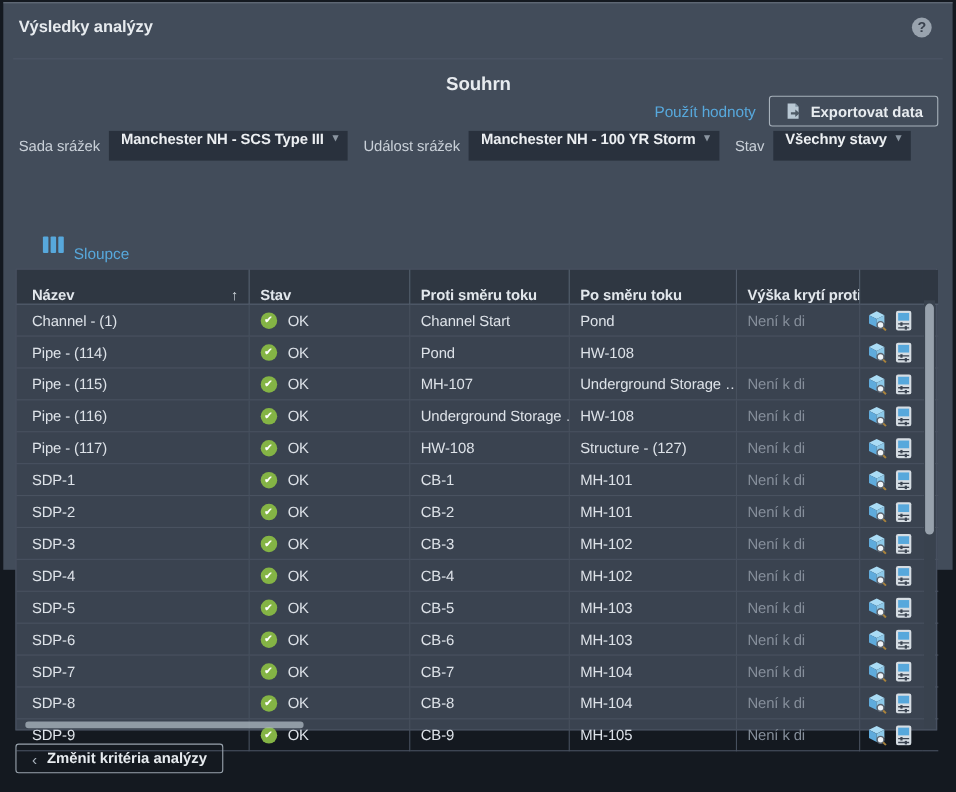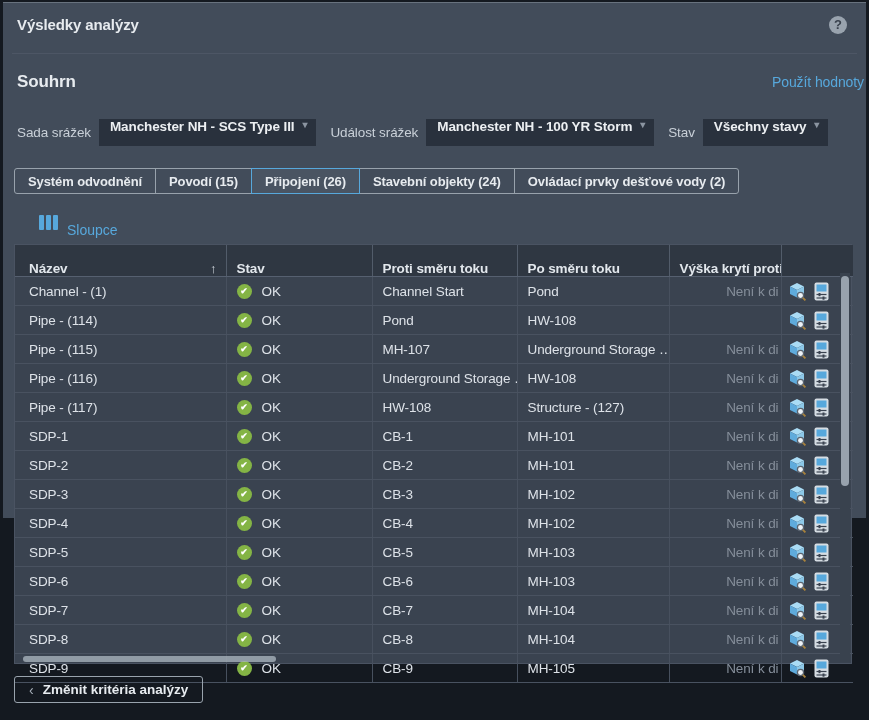--- a/index.html
+++ b/index.html
@@ -26,21 +26,21 @@
   .help-icon {
     position:absolute; right:19px; top:13px;
     width:18px; height:18px; border-radius:50%;
     background:#99a3ae; color:#39414d;
     font-size:13px; font-weight:700; text-align:center; line-height:18px;
     cursor:pointer;
   }
   .title-divider { position:absolute; left:9px; right:9px; top:50px; height:1px; background:#4d5665; }
 
   
-  .summary-row { position:absolute; left:14px; right:2px; top:64px; height:30px; display:flex; align-items:center; }
+  .summary-row { position:absolute; left:14px; right:13px; top:64px; height:30px; display:flex; align-items:center;flex-direction:column; }
   .summary-heading { font-size:17px; font-weight:700; color:#e7ebef; }
   .summary-actions { margin-left:auto; display:flex; align-items:center; gap:12px; }
   .apply-link { color:#57a8dc; font-size:14px; cursor:pointer; }
   .export-btn {
     display:flex; align-items:center; gap:8px;
     height:28px; padding:0 13px;
     border:1px solid #a7b1bb; border-radius:3px;
     background:transparent; color:#e7ebef;
     font-size:13.5px; font-weight:700; cursor:pointer;
     font-family:inherit;
@@ -99,21 +99,21 @@
   thead th {
     height:27px; background:#2f3742; color:#e2e7ec;
     font-weight:700; text-align:left; padding:16px 0 0 10px;
     border-right:1px solid #525c6a; border-bottom:1px solid #566070;
   }
   thead th.c-name { padding-left:14px; }
   tbody td { height:28px; color:#dde2e8; padding:0 0 0 10px; border-bottom:1px solid #49526
 
 0; border-bottom:1px solid #495260; }
   tbody td.c-name { padding-left:14px; }
-  td.c-cover { text-align:right; color:#858e9a; padding-right:2px; }
+  td.c-cover { color:#858e9a; padding-right:2px; }
   .sort-arrow { float:right; margin-right:9px; color:#d4dae0; font-size:13px; }
   .status-cell { display:flex; align-items:center; gap:10px; height:28px; }
   .ok-dot {
     width:15px; height:15px; border-radius:50%;
     background:#84b445; color:#ffffff;
     font-size:9px; font-weight:700; text-align:center; line-height:15px;
     flex:0 0 auto;
   }
   td.c-actions { padding-left:5px; }
   .actions-cell { display:flex; align-items:center; gap:5px; }
@@ -146,20 +146,30 @@
     <div class="titlebar">
       <div class="window-title">Výsledky analýzy</div>
       <div class="help-icon">?</div>
     </div>
     <div class="title-divider"></div>
 
     <div class="summary-row">
       <div class="summary-heading">Souhrn</div>
       <div class="summary-actions">
         <span class="apply-link">Použít hodnoty</span>
+        <button class="export-btn">
+          <span style="line-height:0;">
+            <svg width="16" height="16" viewBox="0 0 16 16">
+              <path d="M3 1 h7 l3 3 v11 h-10 z" fill="#b9c8d4"></path>
+              <path d="M10 1 l3 3 h-3 z" fill="#8195a3"></path>
+              <path d="M6 9 h4 v-2.4 l4 3.4 -4 3.4 v-2.4 h-4 z" fill="#4e5a66"></path>
+            </svg>
+          </span>
+          <span>Exportovat data</span>
+        </button>
       </div>
     </div>
 
     <div class="filters">
       <div class="filter-group">
         <span class="filter-label">Sada srážek</span>
         <div class="dropdown">
           <span>Manchester NH - SCS Type III</span>
           <span class="caret">▾</span>
         </div>
@@ -173,27 +183,20 @@
       </div>
       <div class="filter-group">
         <span class="filter-label">Stav</span>
         <div class="dropdown">
           <span>Všechny stavy</span>
           <span class="caret">▾</span>
         </div>
       </div>
     </div>
 
-    <div class="tabs">
-      <button class="tab">Systém odvodnění</button>
-      <button class="tab">Povodí (15)</button>
-      <button class="tab active">Připojení (26)</button>
-      <button class="tab">Stavební objekty (24)</button>
-      <button class="tab">Ovládací prvky dešťové vody (2)</button>
-    </div>
 
     <button class="columns-btn">
       <span class="columns-icon">
           <span></span>
           <span></span>
           <span></span>
         </span>
       <span class="columns-label">Sloupce</span>
     </button>
 

